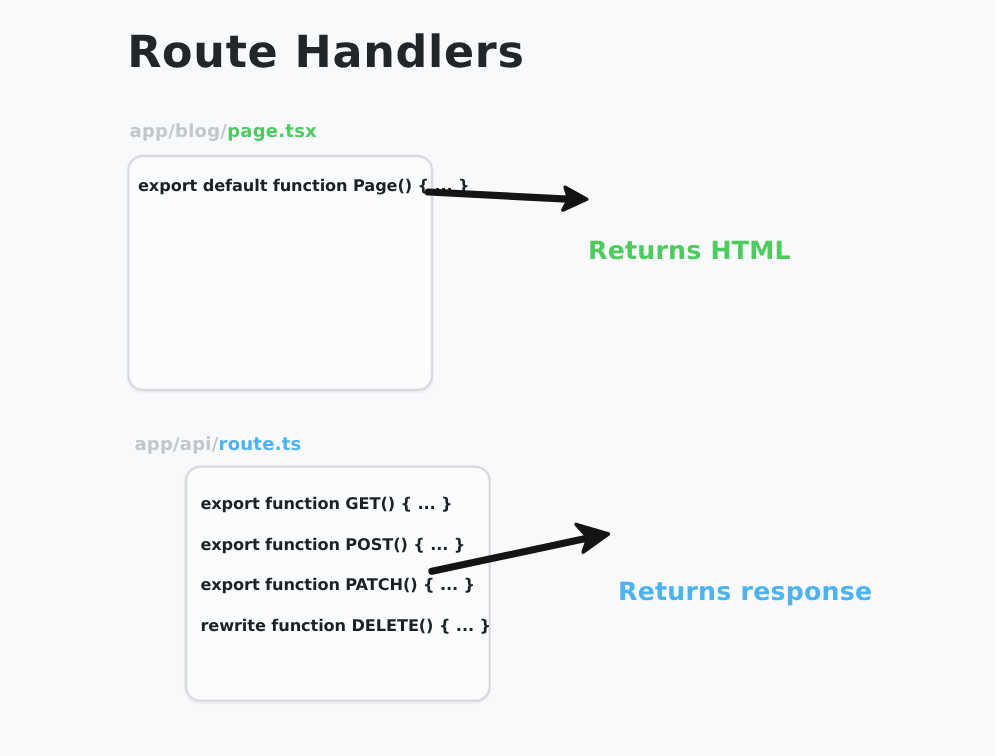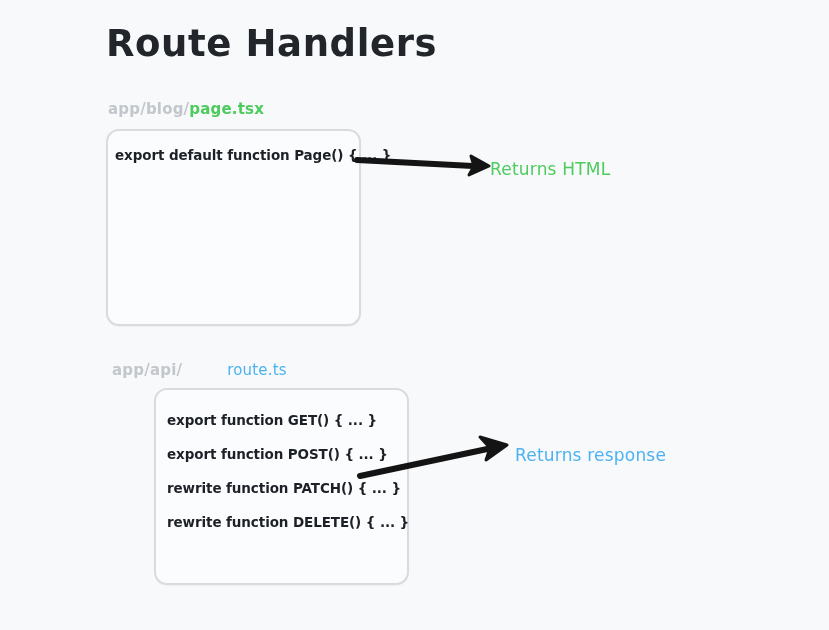--- a/index.html
+++ b/index.html
@@ -39,21 +39,21 @@
   .file-path {
     position: absolute;
     font-family: "DejaVu Sans", sans-serif;
     font-size: 15px;
     font-weight: 700;
     white-space: nowrap;
     letter-spacing: 0.2px;
   }
   .path-dir { color: #c3c7cc; font-weight: 700; }
   .path-file-green { color: #4ecb5e; font-weight: 700; }
-  .path-file-blue  { color: #4db2f0; font-weight: 400; margin-left: 45px; }
+  .path-file-blue  { color: #4db2f0; font-weight: 700; }
 
   #path-page  { left: 108px; top: 100px; text-align: right; }
   #path-route { left: 112px; top: 361px; }
 
   
   .code-box {
     position: absolute;
     background: #fbfcfd;
     border: 2px solid #d9dbde;
     border-radius: 13px;
@@ -87,24 +87,25 @@
     overflow: visible;
     pointer-events: none;
   }
   #arrow-html     { left: 355px; top: 140px;  width: 140px; height: 45px; }
   #arrow-response { left: 352px; top: 428px;  width: 165px; height: 60px; }
 
   
   .arrow-label {
     position: absolute;
     font-family: "DejaVu Sans", sans-serif;
-    font-size: 17px;
-    font-weight: 400;
+    font-size: 21px;
+    font-weight: 700;
     white-space: nowrap;
     letter-spacing: 0.2px;
+    margin-top: 38px;
   }
   #label-returns-html {
     left: 490px; top: 159px;
     color: #4ecb5e;
   }
   #label-returns-response {
     left: 515px; top: 441px;
     color: #4db2f0;
     line-height: 28px;
   }
@@ -136,21 +137,21 @@
   <div class="arrow-label" id="label-returns-html">Returns HTML</div>
 
   <div class="file-path" id="path-route">
     <span class="path-dir">app/api/</span><span class="path-file-blue">route.ts</span>
   </div>
 
   <div class="code-box" id="box-route">
     <div class="code-lines">
       <div class="code-line">export function GET() { ... }</div>
       <div class="code-line">export function POST() { ... }</div>
-      <div class="code-line">rewrite function PATCH() { ... }</div>
+      <div class="code-line">export function PATCH() { ... }</div>
       <div class="code-line">rewrite function DELETE() { ... }</div>
     </div>
   </div>
 
   <svg class="arrow-svg" id="arrow-response" viewBox="0 0 165 60">
     <path d="M8,48 L140,20" stroke="#141414" stroke-width="6" stroke-linecap="round" fill="none"></path>
     <path d="M128,9 L155,17 L134,32 L138,20 Z" fill="#141414" stroke="#141414" stroke-width="3" stroke-linejoin="round"></path>
   </svg>
 
   <div class="arrow-label" id="label-returns-response">

